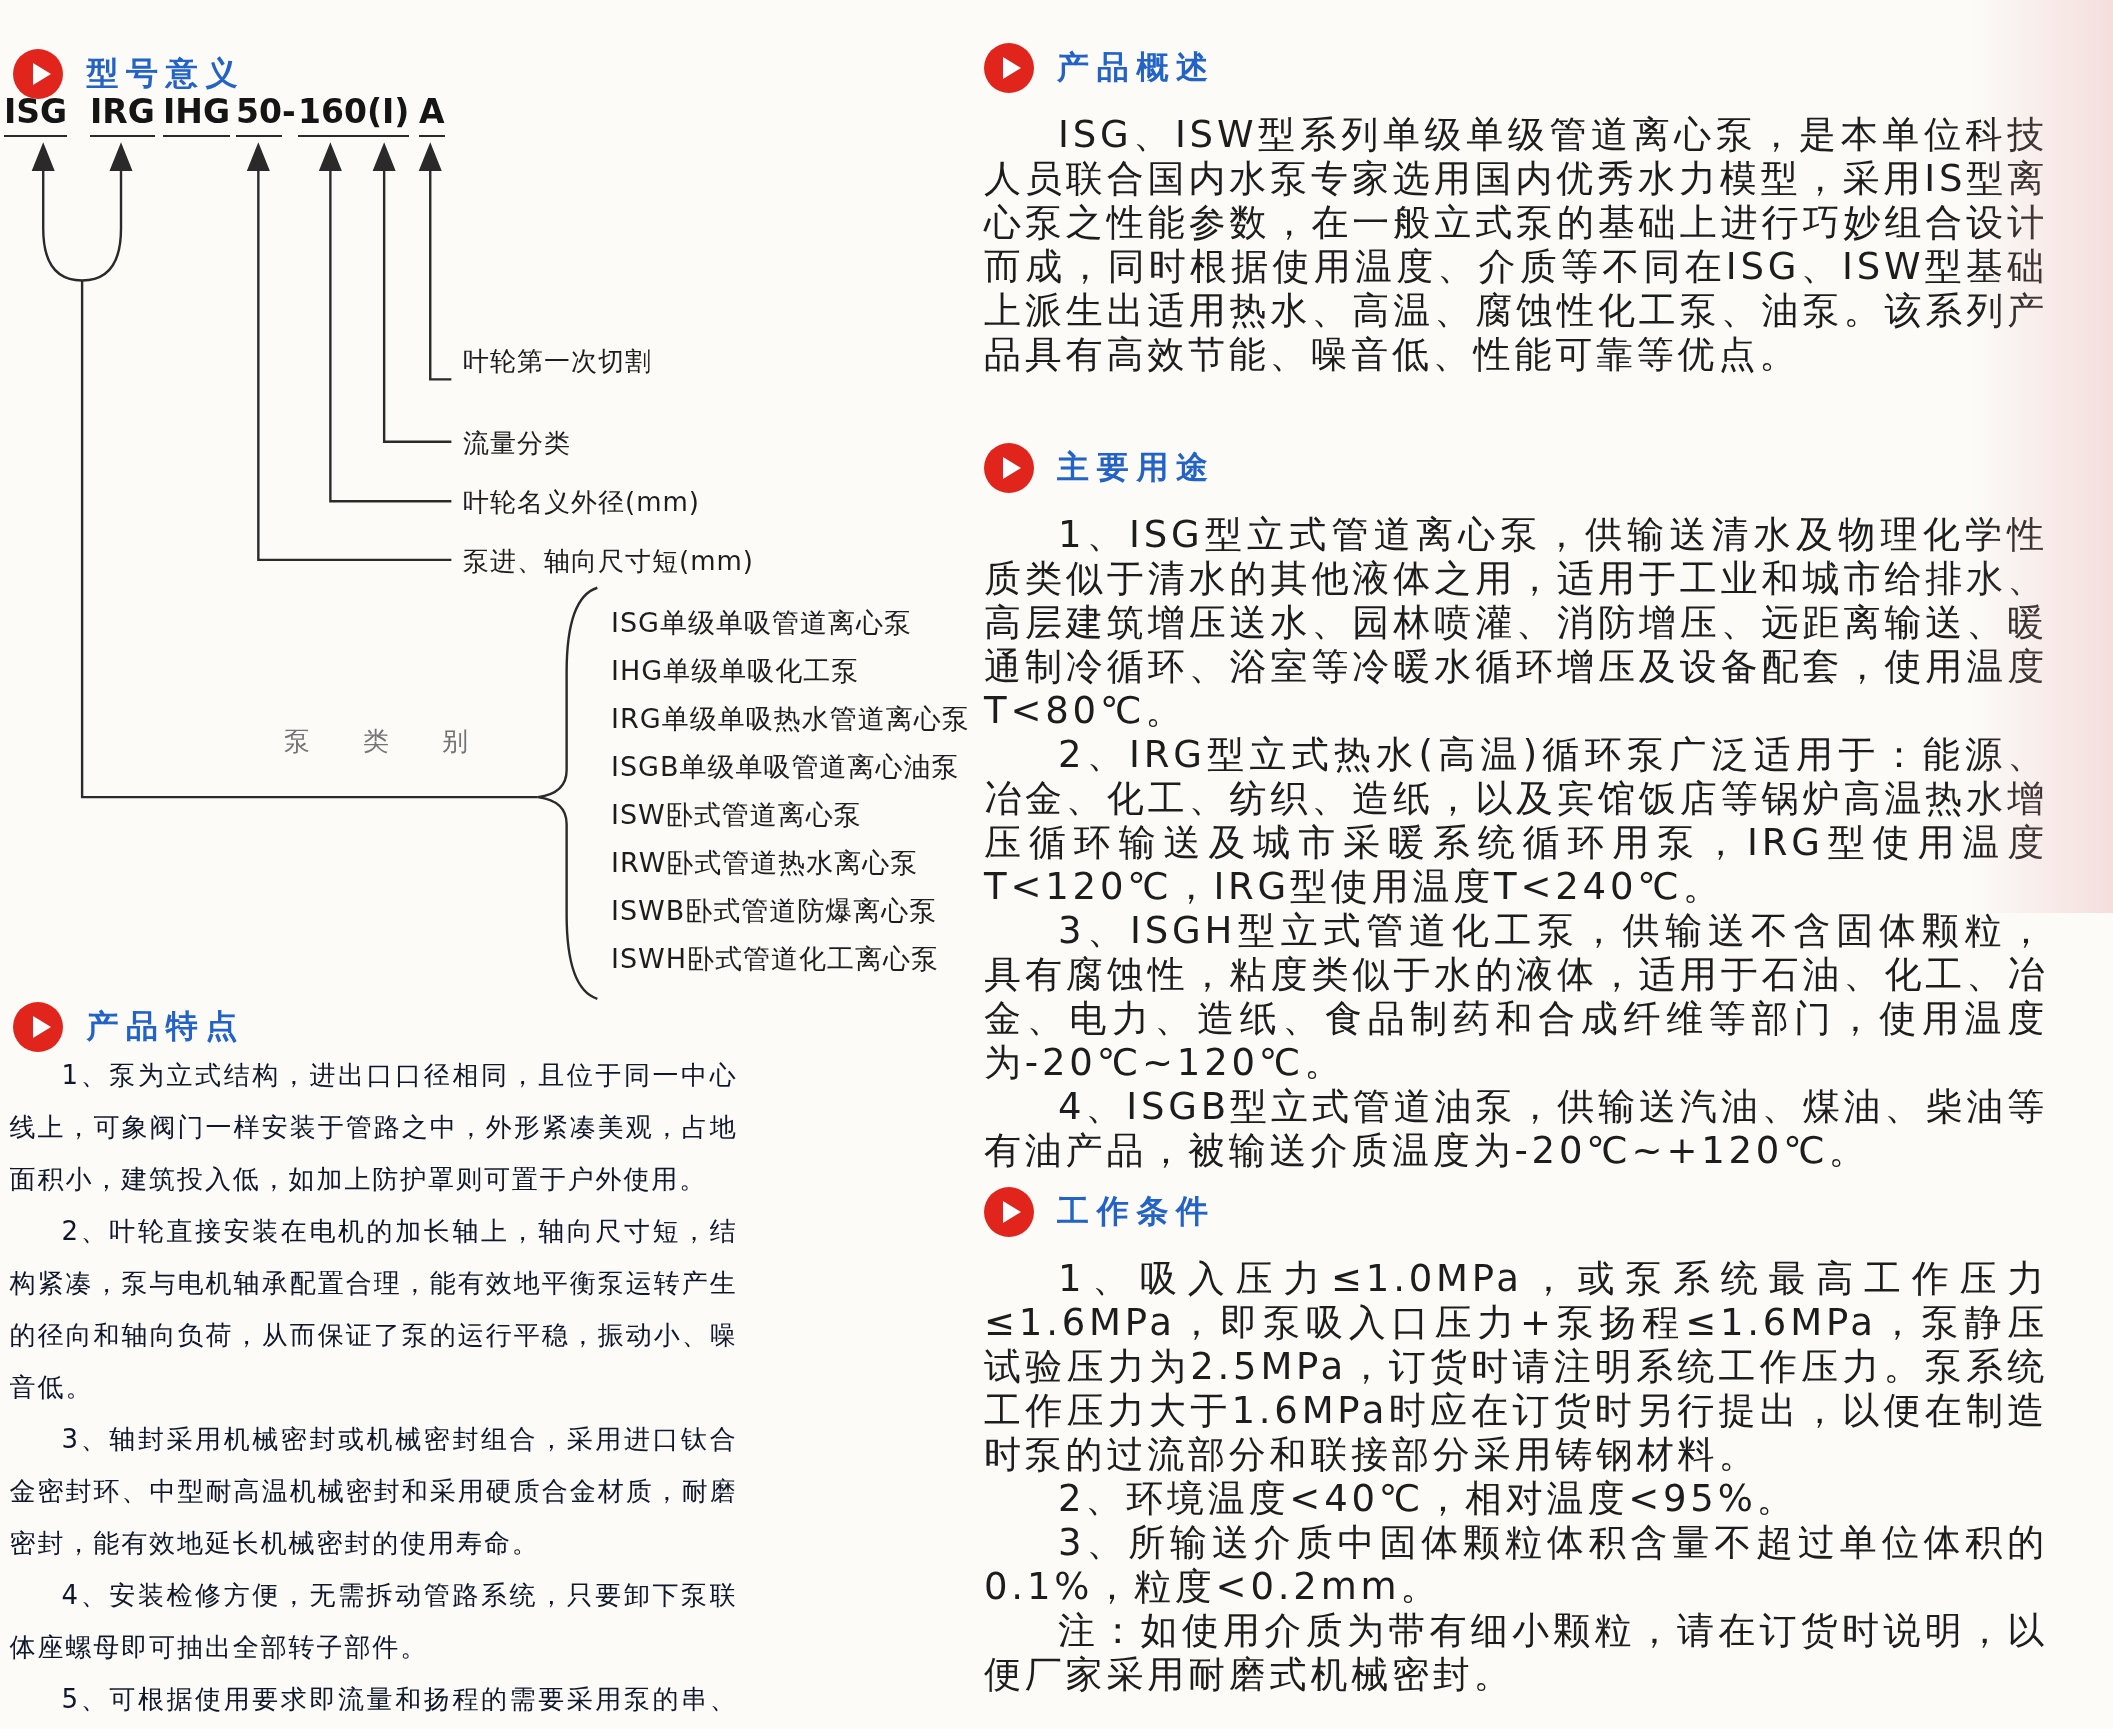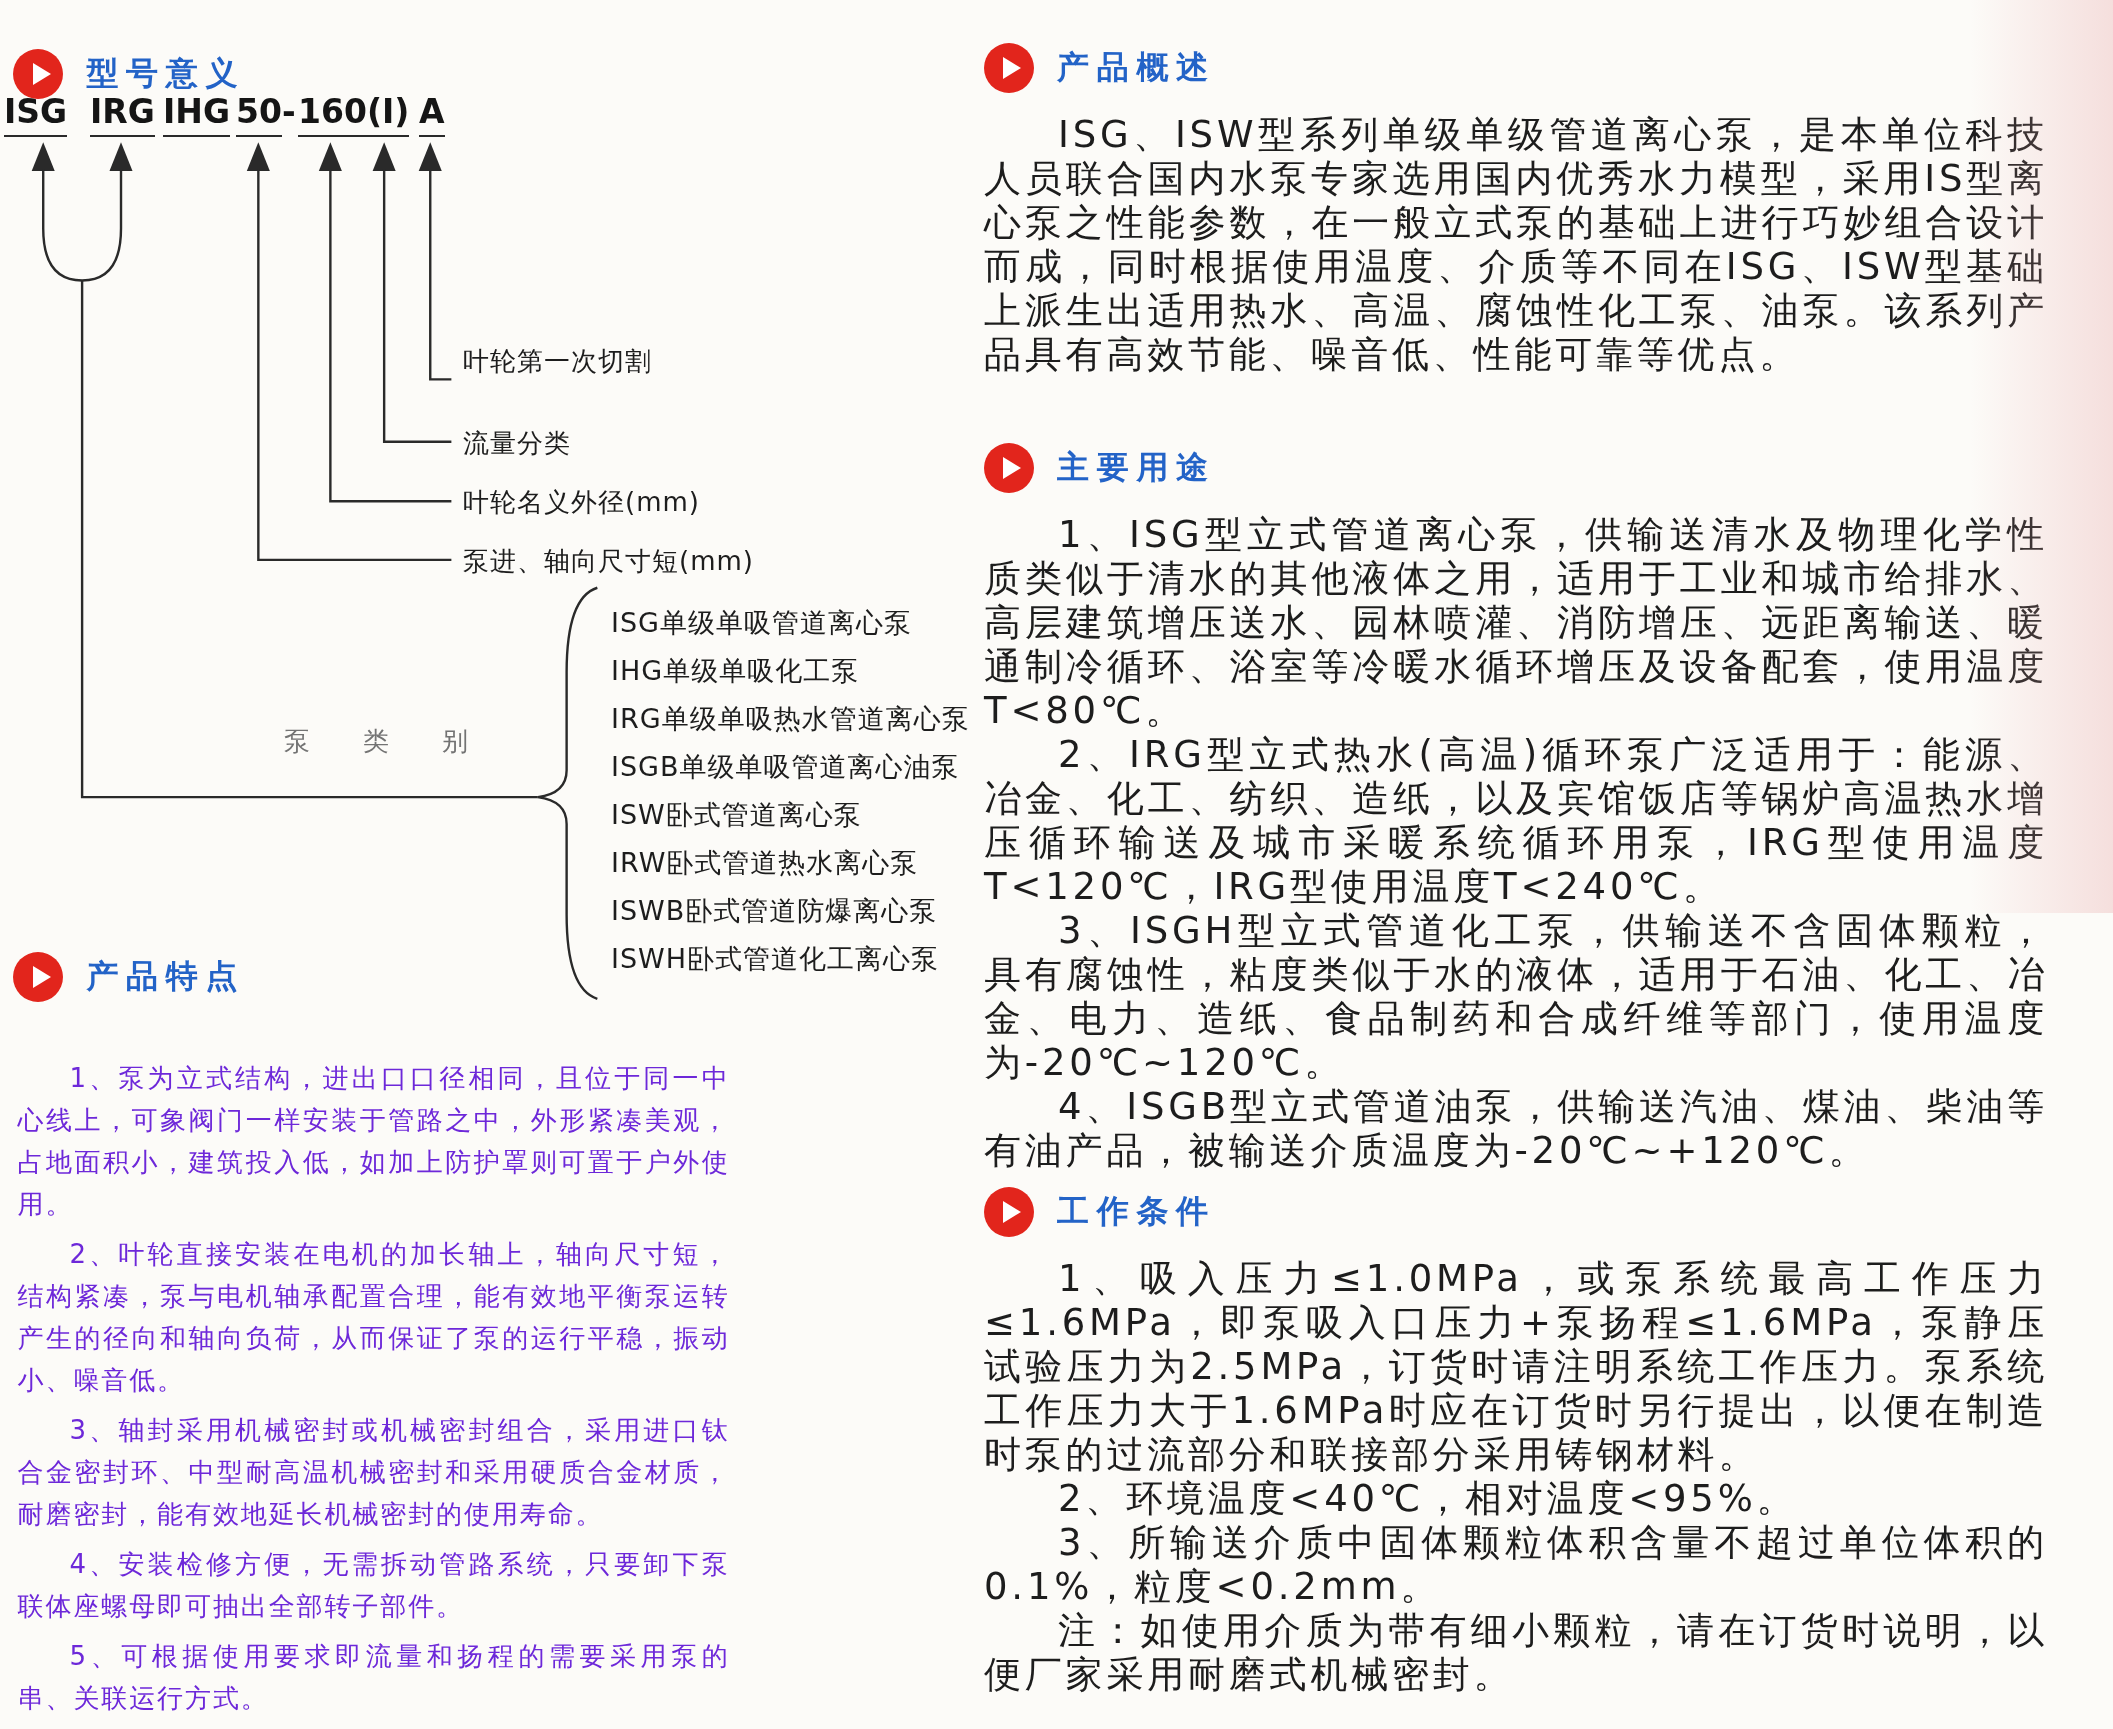--- a/index.html
+++ b/index.html
@@ -29,22 +29,22 @@
   #callouts .callout:nth-child(1){top:344px;font-family:Liberation Mono, monospace;}
   #callouts .callout:nth-child(2){top:426px;}
   #callouts .callout:nth-child(3){top:485px;}
   #callouts .callout:nth-child(4){top:544px;}
   
   #pump-list{position:absolute;left:611px;top:605px;margin:0;padding:0;}
   #pump-list li{list-style:none;height:48px;font-size:27px;letter-spacing:1px;white-space:nowrap;color:#1d1d1d;}
   #category-label{position:absolute;left:284px;top:724px;font-size:26px;letter-spacing:53px;
     white-space:nowrap;color:#737373;}
   
-  .left-para{font-size:26px;line-height:42px;letter-spacing:1.9px;text-indent:2em;
-    text-align:justify;margin:8px;color:#6d28d9;}
+  .left-para{font-size:26px;line-height:52px;letter-spacing:1.9px;text-indent:2em;
+    text-align:justify;margin:0;color:#0f172a;}
   .right-para{font-size:37px;line-height:44px;letter-spacing:3.8px;text-indent:2em;
     text-align:justify;margin:0;color:#1d1d1d;}
   .right-sec{position:absolute;left:984px;width:1064px;}
   .para-block{margin-top:17.3px;}
   #features-paras{position:absolute;left:9.6px;top:1049px;width:728px;}
   
   #scan-tint{position:absolute;right:0;top:0;width:144px;height:913px;pointer-events:none;
     background:linear-gradient(to left, rgba(233,176,176,0.38), rgba(233,176,176,0));}
   svg{display:block;}
 </style>
@@ -101,21 +101,21 @@
     <li>ISG单级单吸管道离心泵</li>
     <li>IHG单级单吸化工泵</li>
     <li>IRG单级单吸热水管道离心泵</li>
     <li>ISGB单级单吸管道离心油泵</li>
     <li>ISW卧式管道离心泵</li>
     <li>IRW卧式管道热水离心泵</li>
     <li>ISWB卧式管道防爆离心泵</li>
     <li>ISWH卧式管道化工离心泵</li>
   </ul>
 
-<div class="sec-header abs" style="left:13.4px;top:949px;text-align:center;">
+<div class="sec-header abs" style="left:13.4px;top:999px;text-align:center;">
   <span class="hdr-icon">
     <span class="hdr-tri"></span>
   </span>
   <span class="sec-title">产品特点</span>
 </div>
 
 <div id="features-paras">
     <p class="left-para">1、泵为立式结构，进出口口径相同，且位于同一中心线上，可象阀门一样安装于管路之中，外形紧凑美观，占地面积小，建筑投入低，如加上防护罩则可置于户外使用。</p>
     <p class="left-para">2、叶轮直接安装在电机的加长轴上，轴向尺寸短，结构紧凑，泵与电机轴承配置合理，能有效地平衡泵运转产生的径向和轴向负荷，从而保证了泵的运行平稳，振动小、噪音低。</p>
     <p class="left-para">3、轴封采用机械密封或机械密封组合，采用进口钛合金密封环、中型耐高温机械密封和采用硬质合金材质，耐磨密封，能有效地延长机械密封的使用寿命。</p>

